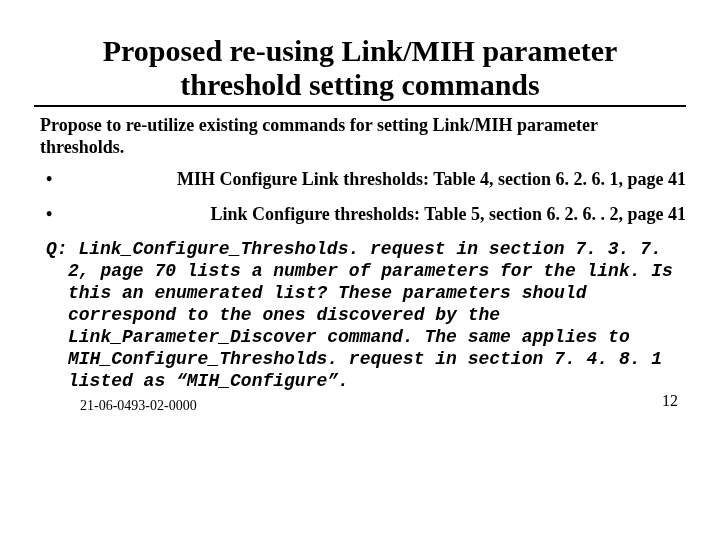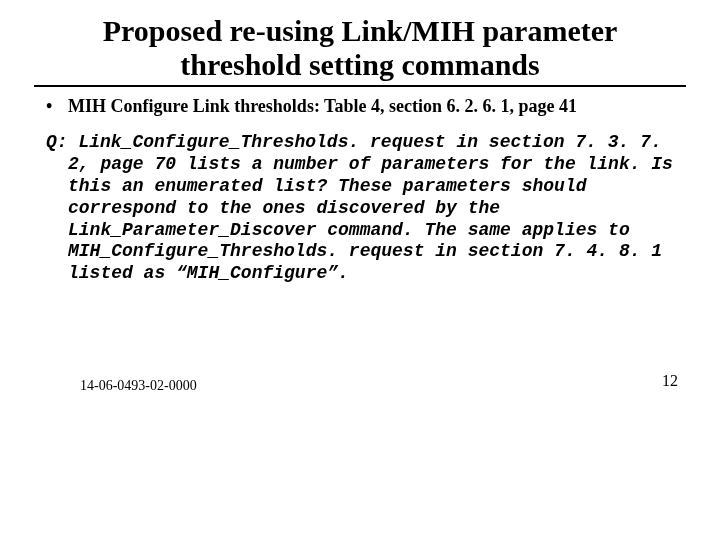--- a/index.html
+++ b/index.html
@@ -1,30 +1,30 @@
 <!DOCTYPE html>
 <html><head>
   <meta charset="utf-8">
   <style>
     * { margin: 0; padding: 0; box-sizing: border-box; }
     html, body { width: 720px; height: 540px; background: #fff; font-family: "Times New Roman", Times, serif; color: #000; }
     .slide {
-      width: 720px; height: 424px; position: relative; padding: 14px 34px 0 34px;
+      width: 720px; height: 424px; position: relative; padding: 14px 34px 0 34px; margin-top: 20px;
     }
     .title {
       font-size: 30px; font-weight: bold; text-align: center; line-height: 1.12;
       padding: 0 10px 4px 10px; margin-bottom: 6px;
       border-bottom: 2px solid #000;
     }
     .intro {
       font-size: 18px; font-weight: bold; line-height: 1.2;
       padding-left: 6px; text-indent: -0px; margin: 8px 0 10px 0;
     }
     ul.bullets {
-      list-style: none; padding: 0; margin: 0 0 14px 0;
+      list-style: none; padding: 0; margin: 0 0 14px 0; text-align: right;
     }
     ul.bullets li {
       font-size: 18px; font-weight: bold; line-height: 1.25;
       padding-left: 34px; position: relative; margin: 8px 0 12px 0;
     }
     ul.bullets li::before {
       content: "•"; position: absolute; left: 12px; top: 0; font-size: 18px;
     }
     .question {
       font-size: 18px; font-weight: bold; font-style: italic; line-height: 1.22;
@@ -37,23 +37,25 @@
       position: absolute; right: 42px; bottom: 34px; font-size: 16px;
     }
   </style>
 </head>
 <body>
 
 <div class="slide">
 
   <h1 class="title">Proposed re-using Link/MIH parameter threshold  setting commands</h1>
 
+  <p class="intro">Propose to re-utilize existing commands for setting Link/MIH parameter thresholds.</p>
 
   <ul class="bullets">
     <li>MIH Configure Link thresholds: Table 4, section 6. 2. 6. 1, page 41</li>
+    <li>Link Configure thresholds: Table 5, section 6. 2. 6. . 2, page 41</li>
   </ul>
 
   <p class="question">Q: Link_Configure_Thresholds. request in section 7. 3. 7. 2, page 70 lists a number of parameters for the link. Is this an enumerated list? These parameters should correspond to the ones discovered by the Link_Parameter_Discover command. The same applies to MIH_Configure_Thresholds. request in section 7. 4. 8. 1 listed as “MIH_Configure”.</p>
 
-  <div class="footer-left">14-06-0493-02-0000</div>
+  <div class="footer-left">21-06-0493-02-0000</div>
   <div class="footer-right">12</div>
 
 </div>
 
 </body></html>

